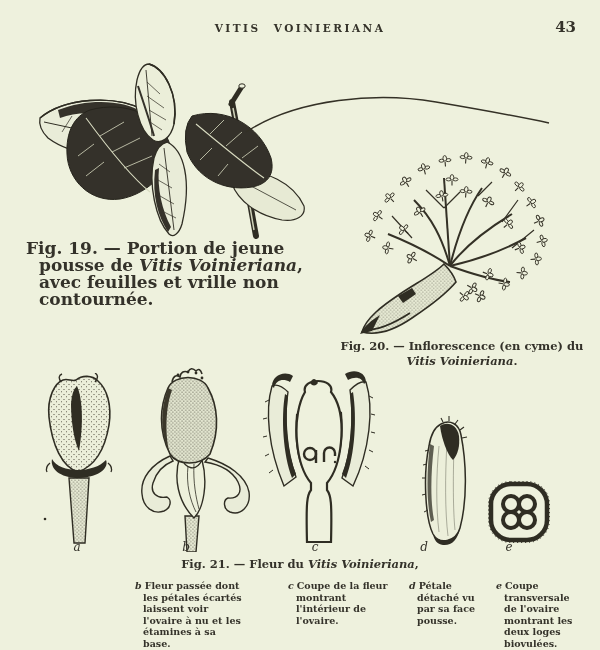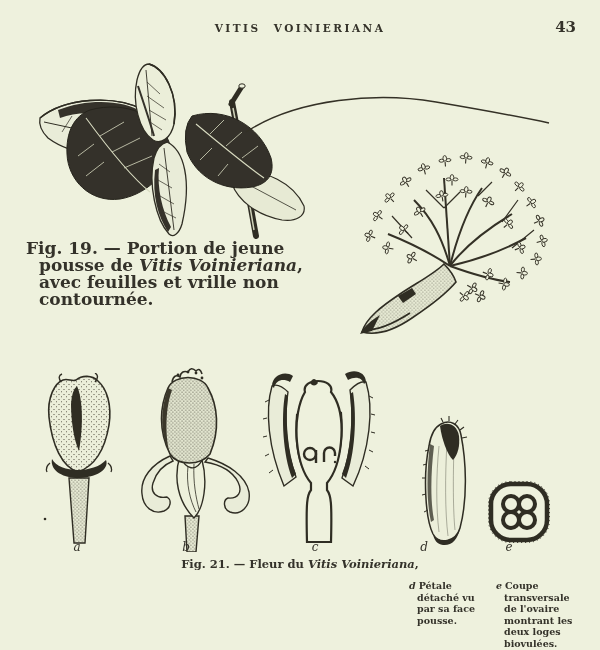--- a/index.html
+++ b/index.html
@@ -148,20 +148,23 @@
       <use href="#blossom" transform="translate(168,110) rotate(70)"></use>
       <use href="#blossom" transform="translate(120,150) rotate(120)"></use>
       <use href="#blossom" transform="translate(136,136) rotate(110)"></use>
       <use href="#blossom" transform="translate(100,42) rotate(0)"></use>
       <use href="#blossom" transform="translate(60,120) rotate(-60)"></use>
       <use href="#blossom" transform="translate(112,158) rotate(130)"></use>
       <use href="#blossom" transform="translate(128,158) rotate(115)"></use>
     </g>
   </svg>
 
+  <div class="abs caption cap20">
+    <span>Fig. 20. — Inflorescence (en cyme) du </span><i class="sp">Vitis Voinieriana</i><span>.</span>
+  </div>
 
   <svg class="abs" style="left:33px;top:373px" width="115" height="177" viewBox="0 0 115 177">
     <path d="M36,105 L56,105 L52,170 L41,170 Z" fill="#e7ead4" stroke="#2f2d23" stroke-width="1.4"></path>
     <path d="M36,105 L56,105 L52,170 L41,170 Z" fill="url(#stip2)" opacity="0.8"></path>
     <path d="M16,44 C14,24 22,10 30,7 C35,5 39,9 43,7 C49,2 59,2 65,8 C74,16 79,32 76,52 C72,76 62,93 45,99 C29,94 19,72 16,44 Z" fill="#ebeed9" stroke="#2f2d23" stroke-width="1.6"></path>
     <path d="M16,44 C14,24 22,10 30,7 C35,5 39,9 43,7 C49,2 59,2 65,8 C74,16 79,32 76,52 C72,76 62,93 45,99 C29,94 19,72 16,44 Z" fill="url(#stip)"></path>
     <path d="M44,13 C49,24 51,48 46,78 C41,68 38,48 38,31 Q39,17 44,13 Z" fill="#2f2d23"></path>
     <path d="M28,9 q-4,-6 1,-8 M62,9 q5,-6 0,-9" stroke="#2f2d23" stroke-width="1.4" fill="none"></path>
     <path d="M19,86 C26,100 60,101 73,87 C76,94 68,104 46,105 C26,105 17,95 19,86 Z" fill="#2f2d23"></path>
     <path d="M17,90 q-5,4 -3,9 M75,90 q5,4 3,9" stroke="#2f2d23" stroke-width="1.3" fill="none"></path>
@@ -231,20 +234,26 @@
   <div class="abs fig-letter" style="left:67px;top:540px">a</div>
   <div class="abs fig-letter" style="left:176px;top:540px">b</div>
   <div class="abs fig-letter" style="left:305px;top:540px">c</div>
   <div class="abs fig-letter" style="left:414px;top:540px">d</div>
   <div class="abs fig-letter" style="left:499px;top:540px">e</div>
 
   <div class="abs caption cap21">
     <span>Fig. 21. — Fleur du </span><i class="sp">Vitis Voinieriana</i><span>,</span>
   </div>
 
+  <div class="abs legend-item" style="left:135px;width:100px">
+    <span class="legend-letter">b</span><span>Fleur passée dont les pétales écartés laissent voir l'ovaire à nu et les étamines à sa base.</span>
+  </div>
+  <div class="abs legend-item" style="left:288px;width:96px">
+    <span class="legend-letter">c</span><span>Coupe de la fleur montrant l'intérieur de l'ovaire.</span>
+  </div>
   <div class="abs legend-item" style="left:409px;width:62px">
     <span class="legend-letter">d</span><span>Pétale détaché vu par sa face pousse.</span>
   </div>
   <div class="abs legend-item" style="left:496px;width:76px">
     <span class="legend-letter">e</span><span>Coupe transversale de l'ovaire montrant les deux loges biovulées.</span>
   </div>
 
 </div>
 
 </body></html>

